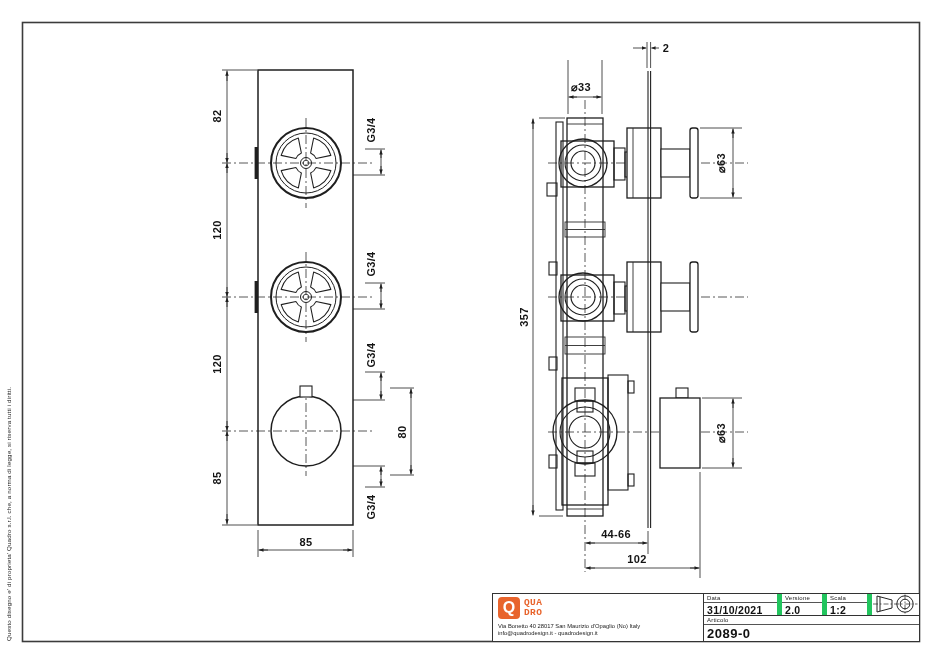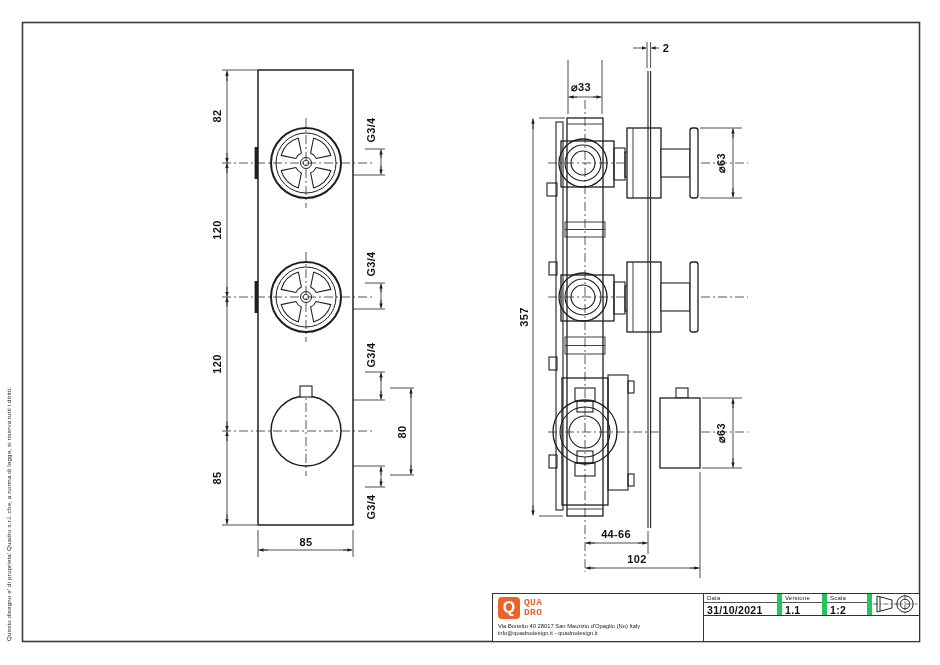--- a/index.html
+++ b/index.html
@@ -328,35 +328,39 @@
     </div>
   </div>
   <div class="tb-right">
     <div class="tb-row1">
       <div class="tb-cell data">
         <span class="lbl">Data</span>
         <span class="val">31/10/2021</span>
       </div>
       <div class="tb-cell versione">
         <span class="lbl">Versione</span>
-        <span class="val">1.1</span>
+        <span class="val">2.0</span>
       </div>
       <div class="tb-cell scala">
         <span class="lbl">Scala</span>
         <span class="val">1:2</span>
       </div>
       <div class="tb-cell symbol">
         <svg class="psym" width="47" height="20" viewBox="0 0 47 20">
           <g stroke="#222" fill="none" stroke-width="1">
             <polygon points="5,2 20,6 20,14 5,18"></polygon>
             <line x1="8" y1="2.8" x2="8" y2="17.2"></line>
             <circle cx="33" cy="10" r="8.2"></circle>
             <circle cx="33" cy="10" r="4.8"></circle>
           </g>
           <g stroke="#222" fill="none" stroke-width=".7" stroke-dasharray="5 2 1.5 2">
             <line x1="1" y1="10" x2="45.5" y2="10"></line>
             <line x1="33" y1="0.5" x2="33" y2="19.5"></line>
           </g>
         </svg>
       </div>
     </div>
+    <div class="tb-row2">
+      <span class="lbl">Articolo</span>
+      <span class="val">2089-0</span>
+    </div>
   </div>
 </div>
 
 </body></html>

